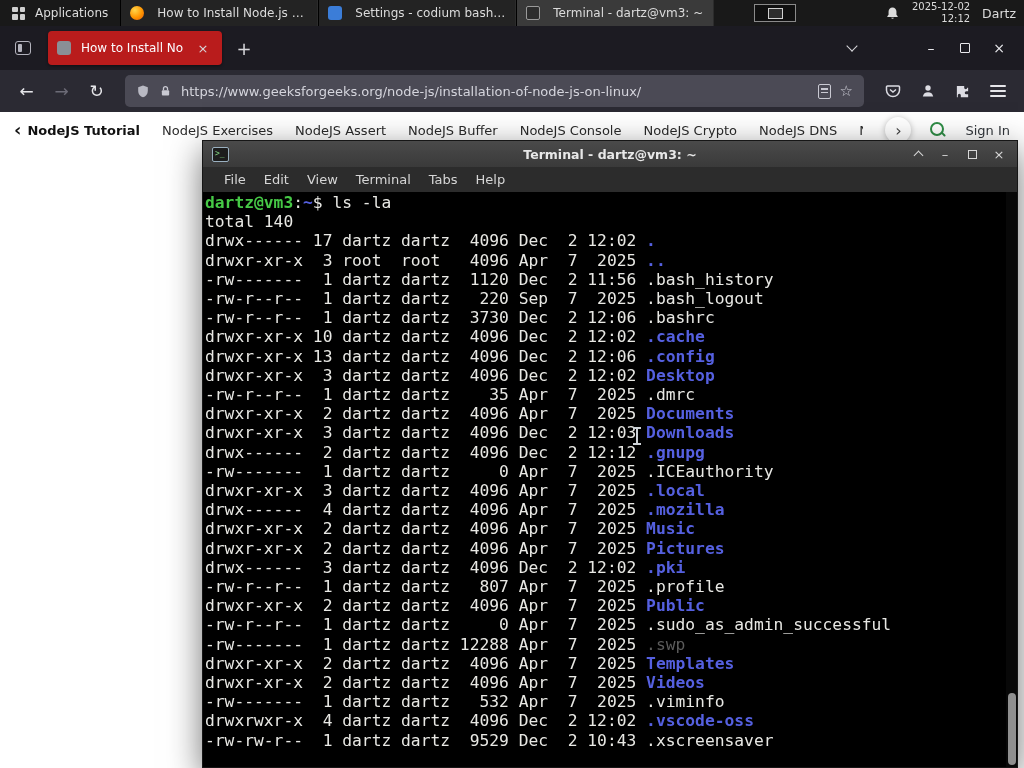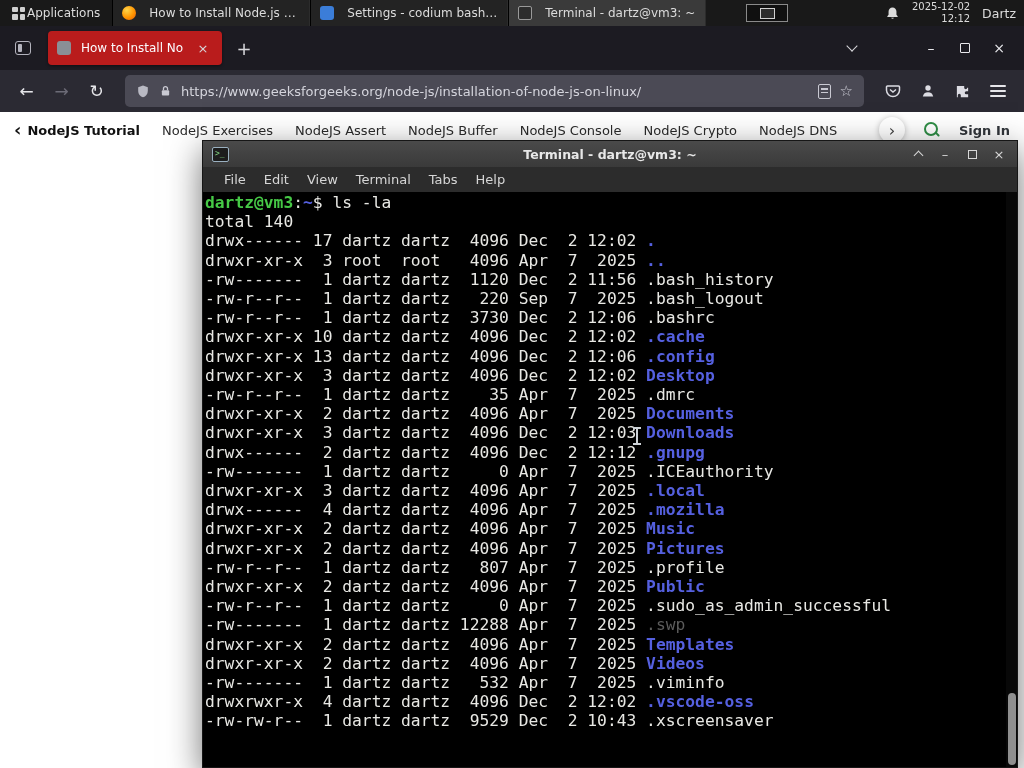--- a/index.html
+++ b/index.html
@@ -1,21 +1,21 @@
 <!DOCTYPE html>
 <html><head>
 <meta charset="utf-8">
 <style>
   * { margin:0; padding:0; box-sizing:border-box; }
   html,body { width:1024px; height:768px; overflow:hidden; }
   body { font-family:"DejaVu Sans", sans-serif; background:#ffffff; position:relative; }
 
   
   .topbar { height:26px; background:#191919; display:flex; align-items:stretch; color:#dcdcdc; font-size:12px; }
-  .apps-btn { display:flex; align-items:center; gap:2px; padding:0 12px; cursor:default; }
+  .apps-btn { display:flex; align-items:center; gap:10px; padding:0 12px; cursor:default; }
   .apps-grid { width:13px; height:13px; display:grid; grid-template-columns:repeat(2,1fr); gap:2px; }
   .apps-grid i { background:#cfcfcf; border-radius:1px; }
   .task-list { display:flex; height:100%; }
   .task-btn { width:198px; display:flex; align-items:center; gap:13px; padding:0 9px; border-left:1px solid #000; border-right:1px solid #2c2c2c; background:#232323; }
   .task-btn.active { background:#3a3a3a; }
   .task-label { white-space:nowrap; overflow:hidden; text-overflow:ellipsis; font-size:12px; }
   .task-ico { width:14px; height:14px; flex:0 0 auto; }
   .firefox-ico { background:radial-gradient(circle at 35% 30%, #ffd54a, #ff9400 55%, #e55b0a); border-radius:50%; }
   .settings-ico { background:#3b7dd8; border-radius:3px; }
   .terminal-ico { background:#2d2d2d; border:1px solid #9a9a9a; border-radius:2px; }
@@ -58,21 +58,21 @@
   .site-nav { height:36px; background:#ffffff; display:flex; align-items:center; padding:0 14px; gap:22px; font-size:13px; color:#2b2b2b; }
   .nav-back { display:flex; align-items:center; gap:6px; font-weight:700; color:#111; white-space:nowrap; }
   .nav-chevron { font-size:18px; font-weight:700; line-height:1; }
   .nav-links { display:flex; gap:22px; overflow:hidden; }
   .nav-link { white-space:nowrap; }
   .nav-right { margin-left:auto; display:flex; align-items:center; gap:18px; }
   .scroll-btn { width:26px; height:26px; border-radius:50%; background:#fff; box-shadow:0 1px 6px rgba(0,0,0,.28); display:flex; align-items:center; justify-content:center; font-size:16px; color:#444; }
   .search-ico { position:relative; width:18px; height:18px; }
   .search-ico::before { content:""; position:absolute; left:1px; top:1px; width:10px; height:10px; border:2px solid #2f8d46; border-radius:50%; }
   .search-ico::after { content:""; position:absolute; left:11px; top:12px; width:6px; height:2.4px; background:#2f8d46; transform:rotate(45deg); border-radius:1px; }
-  .signin { color:#32363b; white-space:nowrap;font-weight:bold; }
+  .signin { color:#32363b; white-space:nowrap; }
   .page-area { flex:1; background:#ffffff; }
 
   
   .terminal-window { position:absolute; left:202px; top:140px; width:816px; height:628px; z-index:10;
      display:flex; flex-direction:column; box-shadow:0 10px 32px rgba(0,0,0,.55); border:1px solid #161616; }
   .term-titlebar { height:26px; background:linear-gradient(#4a4a4a,#3a3a3a); display:flex; align-items:center; position:relative; color:#e8e8e8; flex:0 0 auto; }
   .term-title { position:absolute; left:0; right:0; text-align:center; font-size:12.5px; font-weight:700; }
   .term-app-ico { margin-left:9px; width:17px; height:15px; background:#1d1d1d; border:1px solid #9ab0c0; border-radius:2px; position:relative; z-index:1; display:block; }
   .term-app-ico::before { content:">_"; position:absolute; left:2px; top:1px; font-size:8px; color:#7fd07f; font-family:"DejaVu Sans Mono", monospace; }
   .term-controls { margin-left:auto; display:flex; align-items:center; gap:9px; padding-right:9px; z-index:1; }
@@ -264,20 +264,21 @@
         <div class="term-line"><span class="c-w">drwxr-xr-x  3 dartz dartz  4096 Dec  2 12:02 </span><span class="c-b">Desktop</span></div>
         <div class="term-line"><span class="c-w">-rw-r--r--  1 dartz dartz    35 Apr  7  2025 .dmrc</span></div>
         <div class="term-line"><span class="c-w">drwxr-xr-x  2 dartz dartz  4096 Apr  7  2025 </span><span class="c-b">Documents</span></div>
         <div class="term-line"><span class="c-w">drwxr-xr-x  3 dartz dartz  4096 Dec  2 12:03 </span><span class="c-b">Downloads</span></div>
         <div class="term-line"><span class="c-w">drwx------  2 dartz dartz  4096 Dec  2 12:12 </span><span class="c-b">.gnupg</span></div>
         <div class="term-line"><span class="c-w">-rw-------  1 dartz dartz     0 Apr  7  2025 .ICEauthority</span></div>
         <div class="term-line"><span class="c-w">drwxr-xr-x  3 dartz dartz  4096 Apr  7  2025 </span><span class="c-b">.local</span></div>
         <div class="term-line"><span class="c-w">drwx------  4 dartz dartz  4096 Apr  7  2025 </span><span class="c-b">.mozilla</span></div>
         <div class="term-line"><span class="c-w">drwxr-xr-x  2 dartz dartz  4096 Apr  7  2025 </span><span class="c-b">Music</span></div>
         <div class="term-line"><span class="c-w">drwxr-xr-x  2 dartz dartz  4096 Apr  7  2025 </span><span class="c-b">Pictures</span></div>
+        <div class="term-line"><span class="c-w">drwx------  3 dartz dartz  4096 Dec  2 12:02 </span><span class="c-b">.pki</span></div>
         <div class="term-line"><span class="c-w">-rw-r--r--  1 dartz dartz   807 Apr  7  2025 .profile</span></div>
         <div class="term-line"><span class="c-w">drwxr-xr-x  2 dartz dartz  4096 Apr  7  2025 </span><span class="c-b">Public</span></div>
         <div class="term-line"><span class="c-w">-rw-r--r--  1 dartz dartz     0 Apr  7  2025 .sudo_as_admin_successful</span></div>
         <div class="term-line"><span class="c-w">-rw-------  1 dartz dartz 12288 Apr  7  2025 </span><span class="c-d">.swp</span></div>
         <div class="term-line"><span class="c-w">drwxr-xr-x  2 dartz dartz  4096 Apr  7  2025 </span><span class="c-b">Templates</span></div>
         <div class="term-line"><span class="c-w">drwxr-xr-x  2 dartz dartz  4096 Apr  7  2025 </span><span class="c-b">Videos</span></div>
         <div class="term-line"><span class="c-w">-rw-------  1 dartz dartz   532 Apr  7  2025 .viminfo</span></div>
         <div class="term-line"><span class="c-w">drwxrwxr-x  4 dartz dartz  4096 Dec  2 12:02 </span><span class="c-b">.vscode-oss</span></div>
         <div class="term-line"><span class="c-w">-rw-rw-r--  1 dartz dartz  9529 Dec  2 10:43 .xscreensaver</span></div>
       </div>

